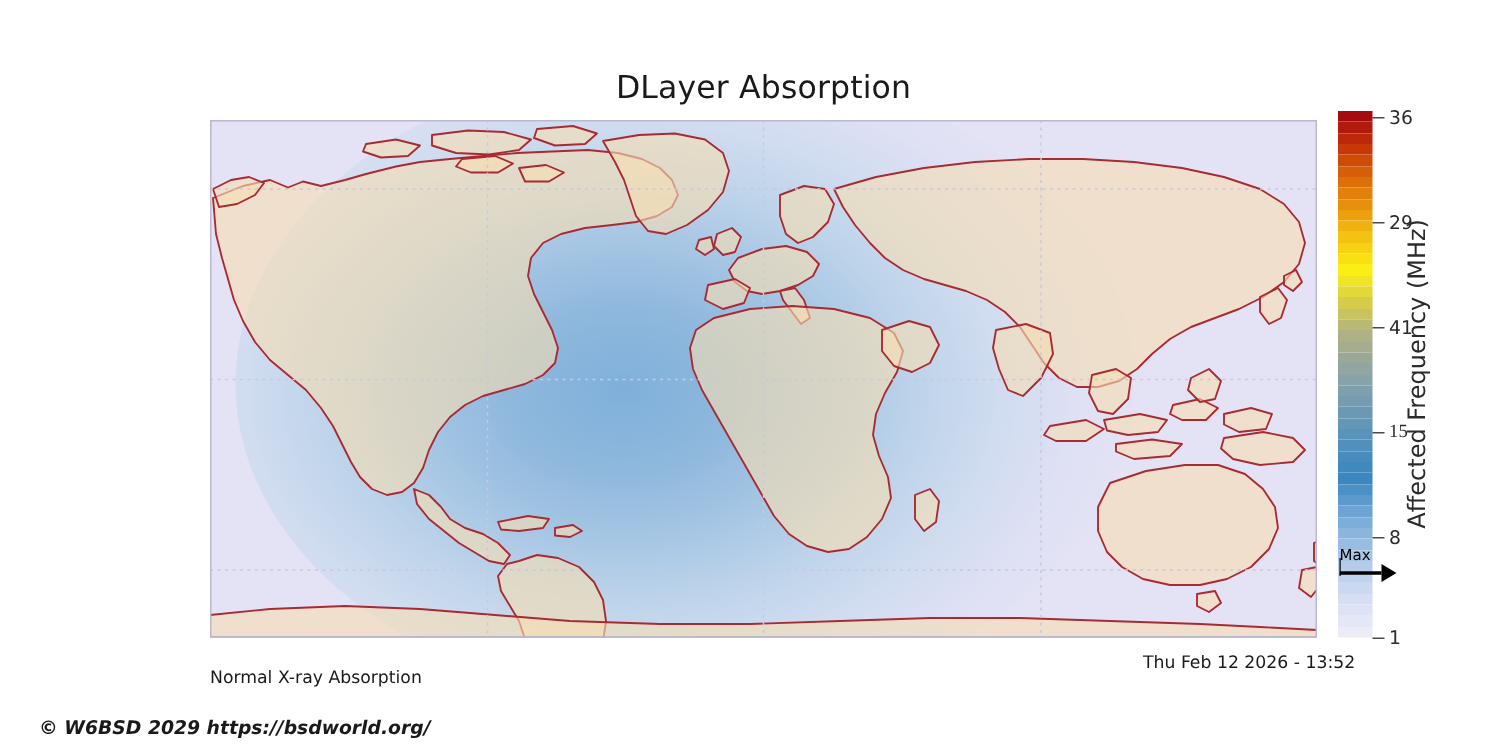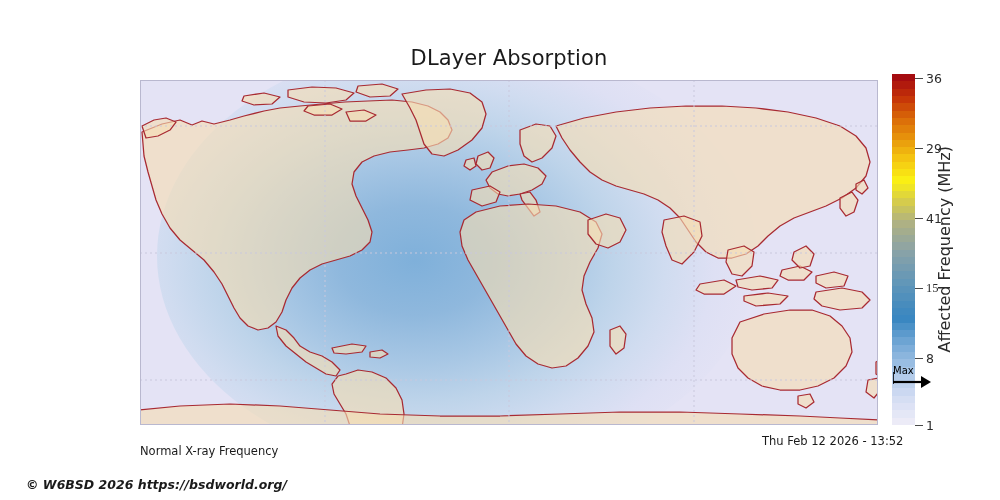--- a/index.html
+++ b/index.html
@@ -375,18 +375,18 @@
       <line x1="0" y1="6" x2="0" y2="18" stroke="#000" stroke-width="1.6"></line>
       <line x1="0" y1="16" x2="28" y2="16" stroke="#000" stroke-width="2.2"></line>
       <polygon points="28,10 38,16 28,22" fill="#000"></polygon>
     </svg>
   </div>
 
   <div id="colorbar-title">
     <span>Affected Frequency (MHz)</span>
   </div>
 
-  <div class="note" id="note-xray">Normal X-ray Frequency</div>
+  <div class="note" id="note-xray">Normal X-ray Absorption</div>
   <div class="note" id="note-date">Thu Feb 12 2026 - 13:52</div>
 
-  <div id="credit">© W6BSD 2026 https://bsdworld.org/</div>
+  <div id="credit">© W6BSD 2029 https://bsdworld.org/</div>
 
 </div>
 
 </body></html>

